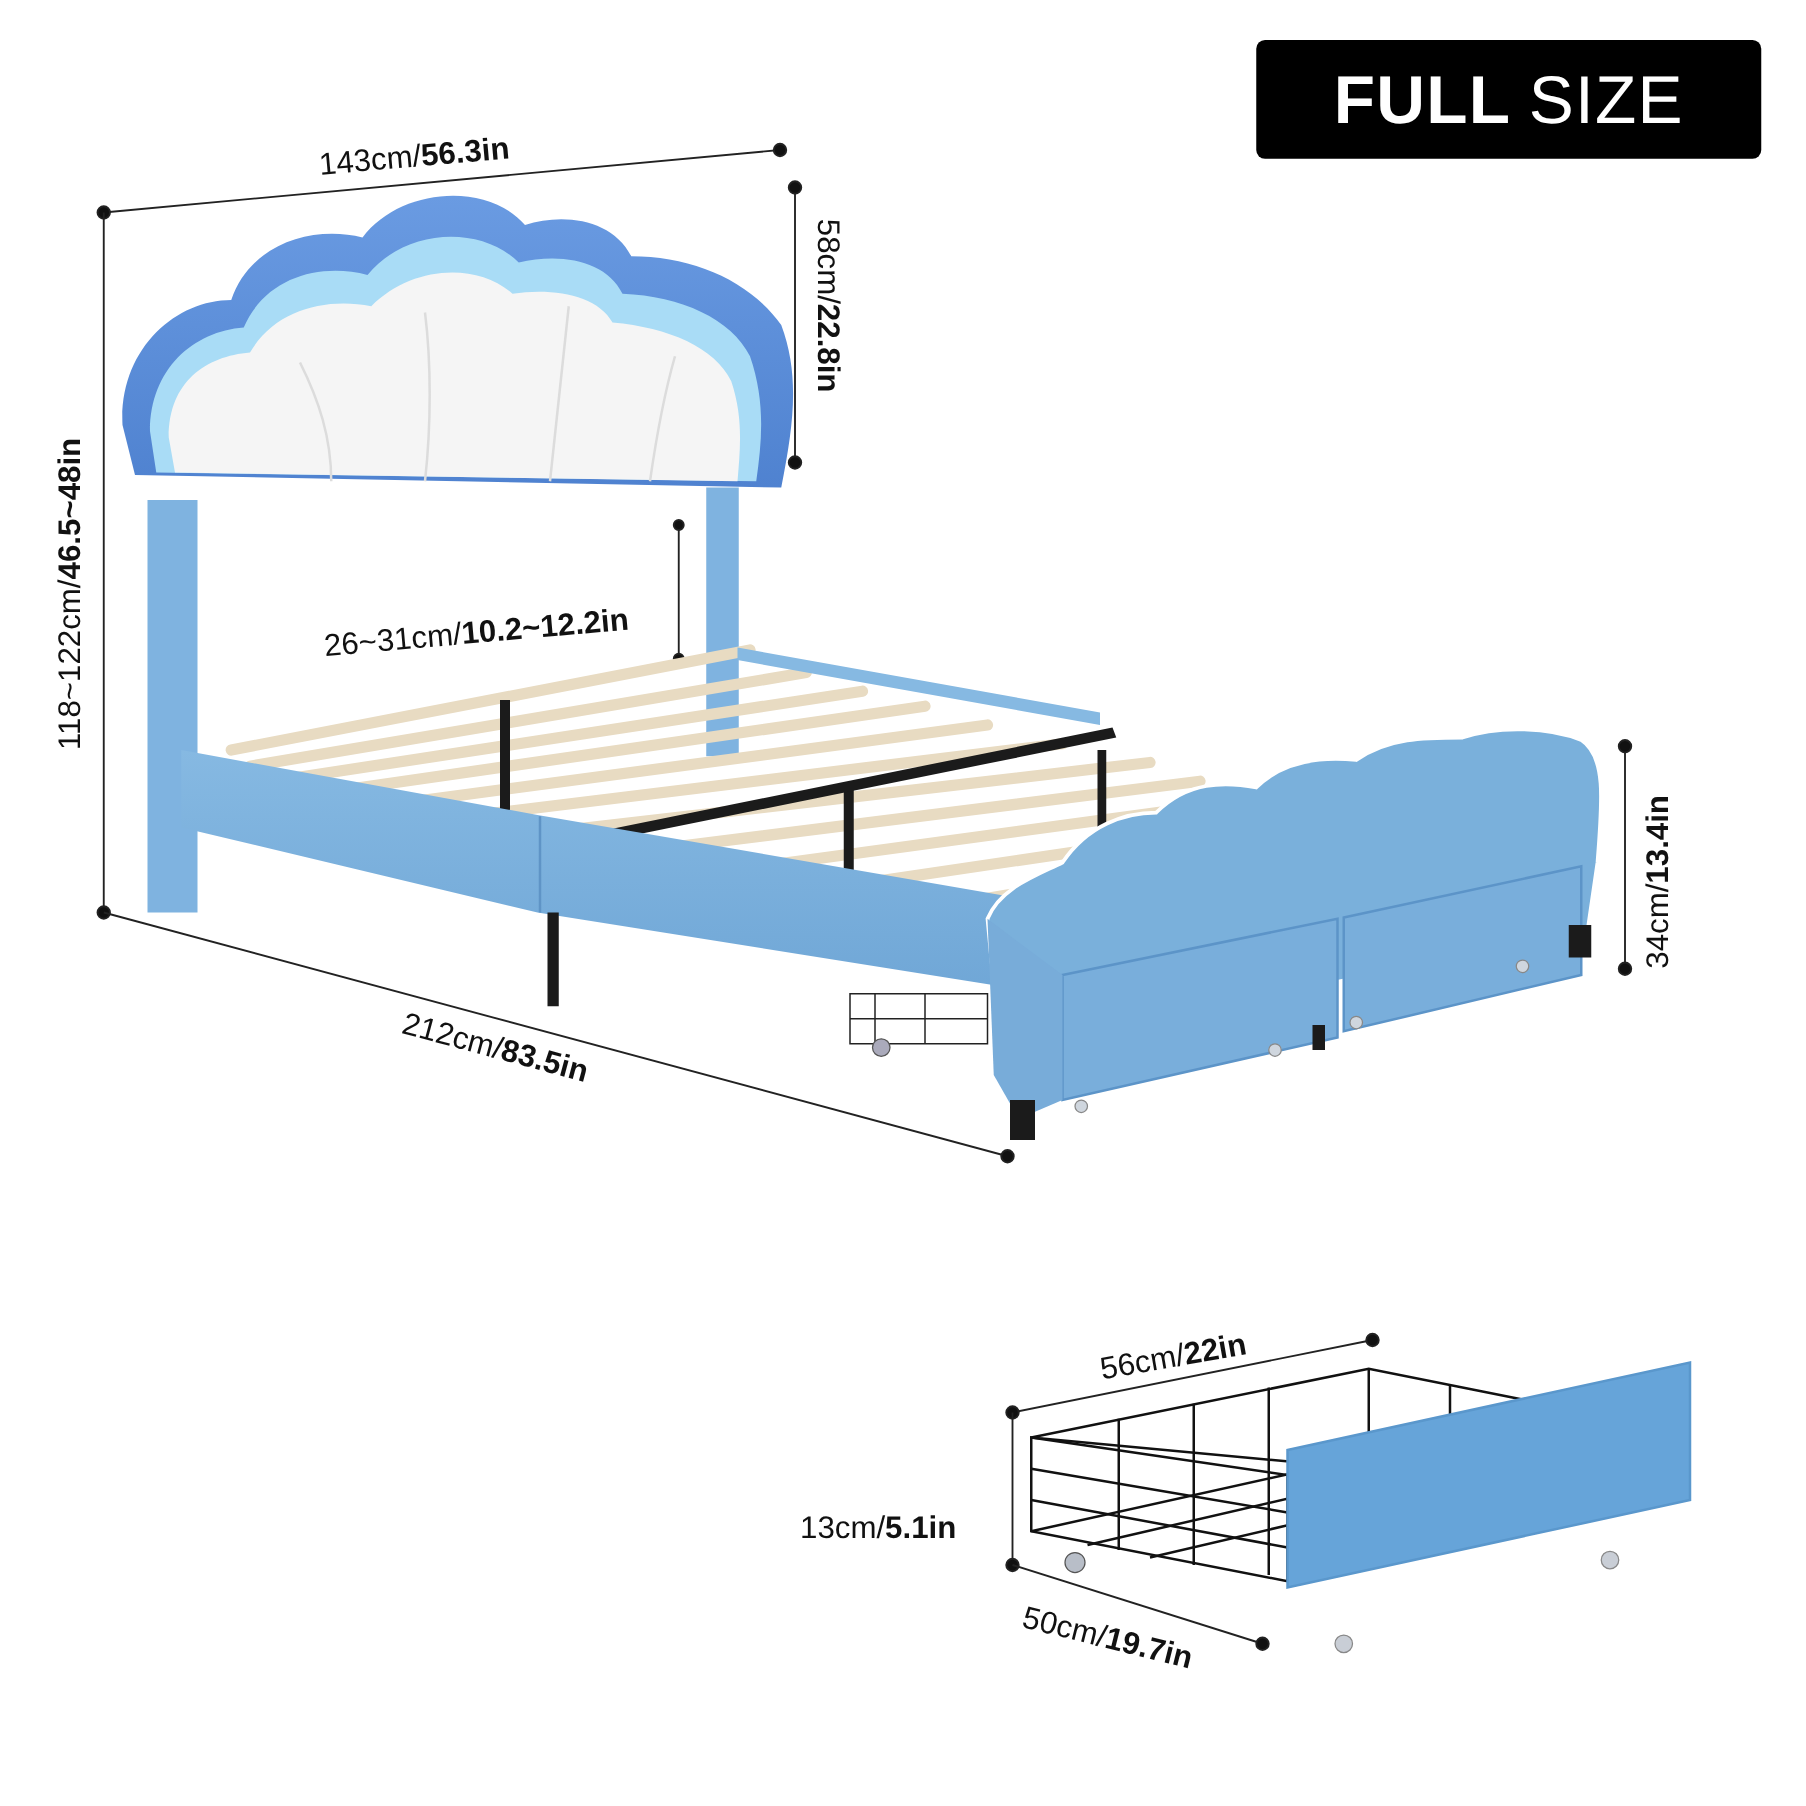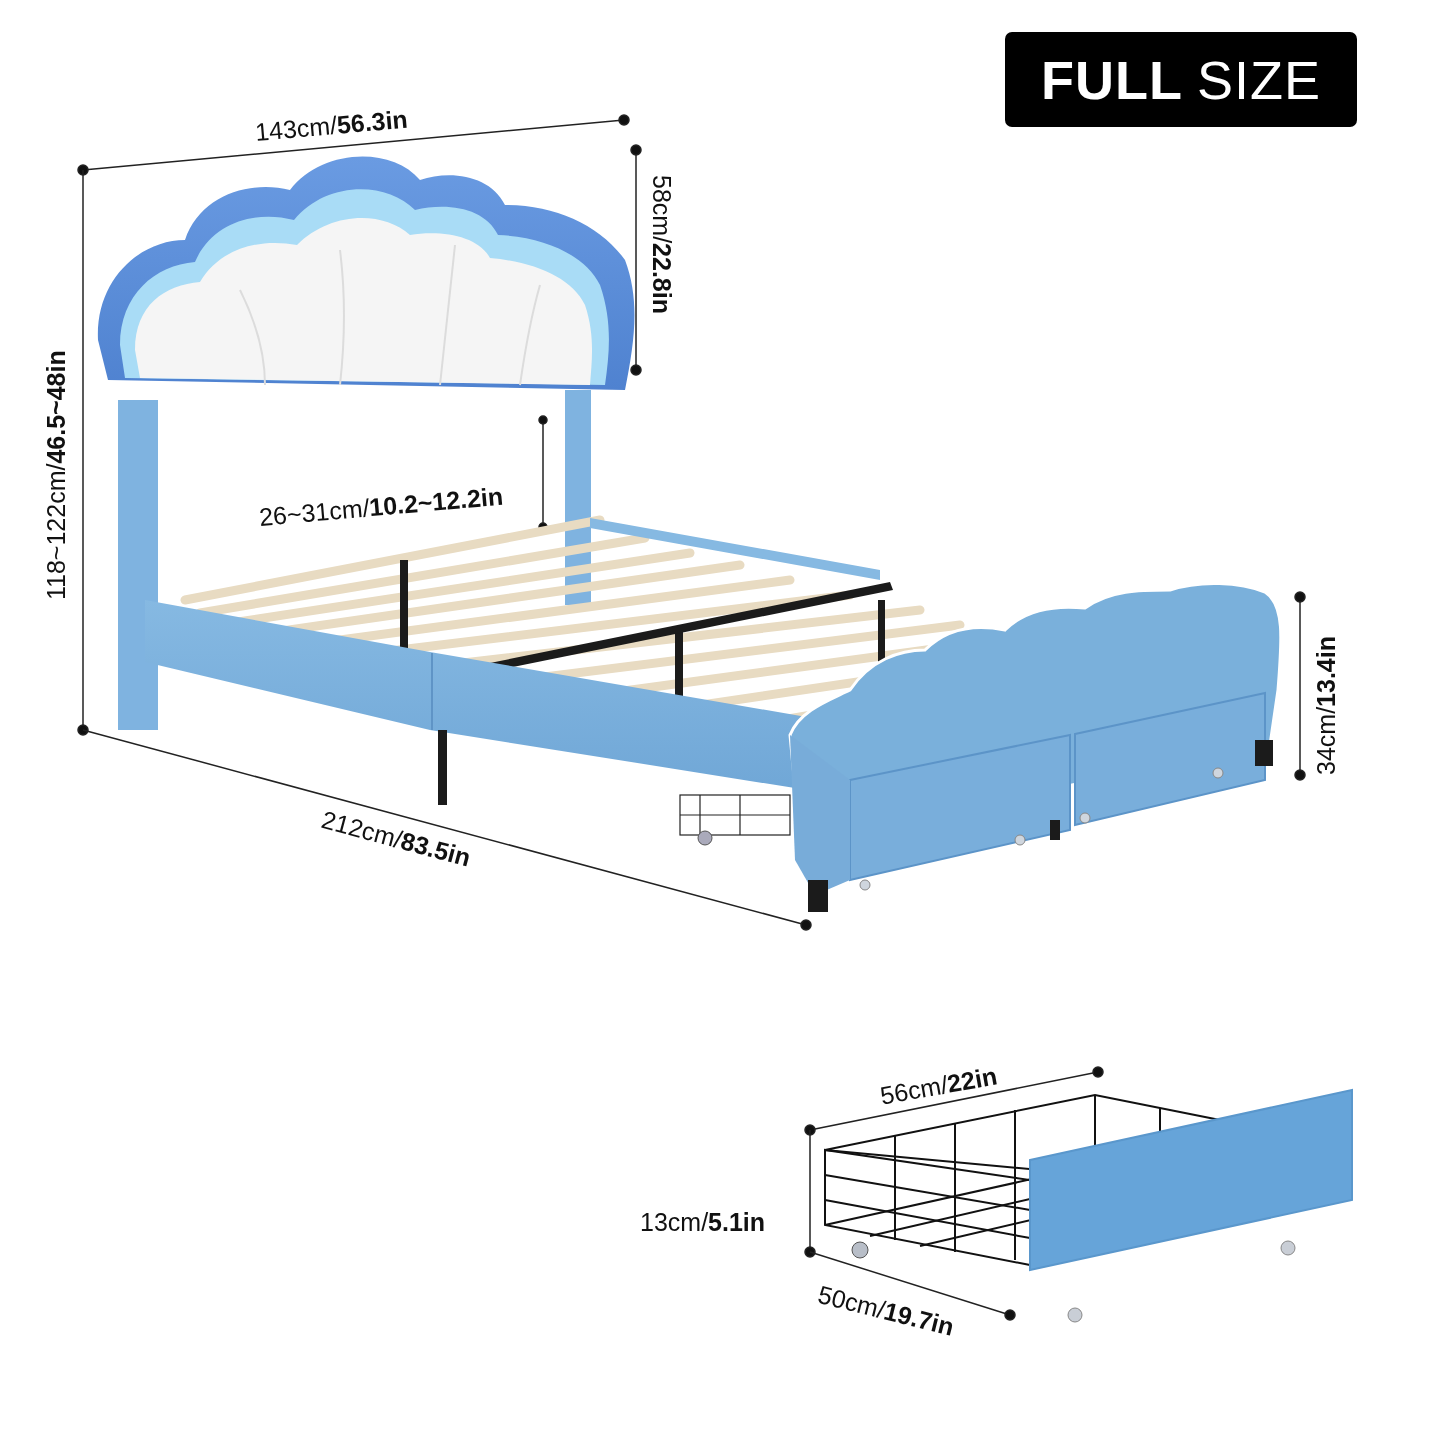--- a/index.html
+++ b/index.html
@@ -1,17 +1,17 @@
 <!DOCTYPE html>
 <html><head>
   <meta charset="utf-8">
   <style>
     html, body { margin: 0; padding: 0; background: #ffffff; }
     body { width: 1445px; height: 1445px; position: relative; overflow: hidden; font-family: "Liberation Sans", "DejaVu Sans", sans-serif; color: #111; }
-    .badge { position: absolute; left: 1005px; top: 32px; width: 352px; height: 95px; background: #000; border-radius: 7px; display: flex; align-items: center; justify-content: center; color: #fff; font-size: 54px; letter-spacing: 1px; }
+    .badge { position: absolute; left: 1005px; top: 32px; width: 404px; height: 95px; background: #000; border-radius: 7px; display: flex; align-items: center; justify-content: center; color: #fff; font-size: 54px; letter-spacing: 1px; }
     .badge .bold { font-weight: 700; margin-right: 14px; }
     .badge .light { font-weight: 400; }
     .dim { position: absolute; font-size: 25px; white-space: nowrap; color: #111; transform-origin: 0 0; }
     .dim b { font-weight: 700; }
     svg.art { position: absolute; left: 0; top: 0; }
   </style>
 </head>
 <body>
 
 <div class="badge">

